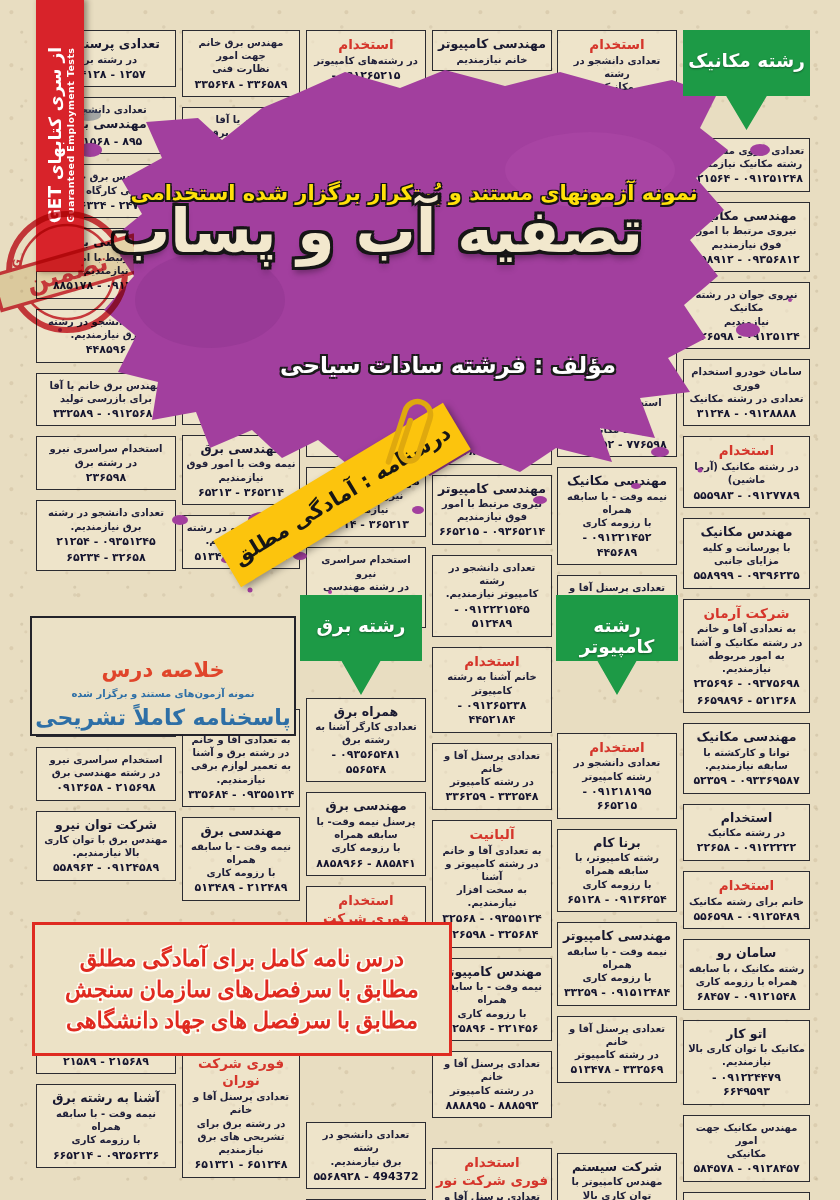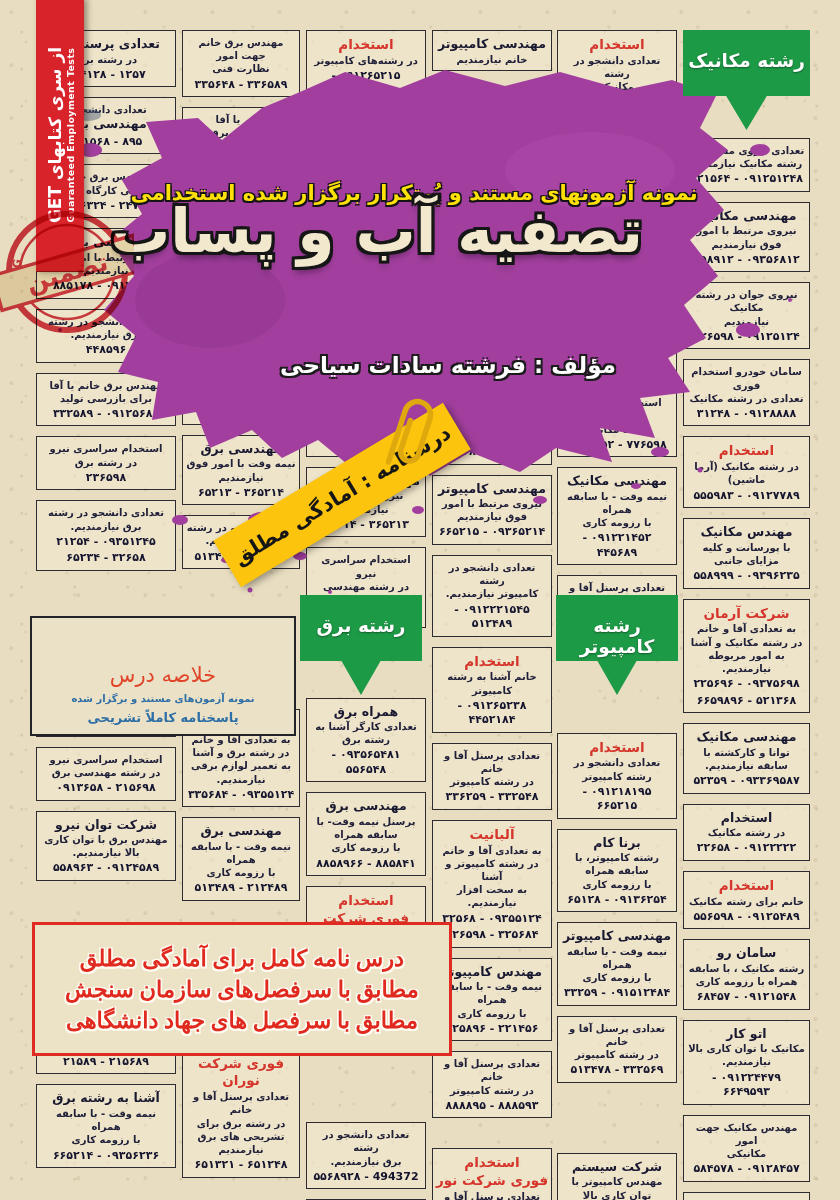--- a/index.html
+++ b/index.html
@@ -52,23 +52,23 @@
   .stamp{position:absolute;z-index:6;left:0px;top:205px;mix-blend-mode:multiply;}
   
   .note-banner{position:absolute;z-index:5;left:208px;top:468px;width:268px;height:54px;
      background:#fcc40d;transform:rotate(-31deg);display:flex;align-items:center;justify-content:center;
      font-size:21px;font-weight:bold;color:#161616;box-shadow:2px 4px 7px rgba(0,0,0,.35);}
   .paperclip{position:absolute;z-index:6;left:378px;top:390px;transform:rotate(18deg);}
   
   .summary-box{position:absolute;z-index:3;left:30px;top:616px;width:266px;height:120px;
      box-sizing:border-box;border:2.5px solid #23232a;background:#ebe1c6;
      display:flex;flex-direction:column;align-items:center;justify-content:center;gap:6px;text-align:center;}
-  .sum1{color:#e0452a;font-size:21px;font-weight:normal;margin-top:36px;}
+  .sum1{color:#e0452a;font-size:21px;font-weight:bold;margin-top:36px;}
   .sum2{color:#2e6fa6;font-size:10px;font-weight:bold;}
-  .sum3{color:#2e6fa6;font-size:13px;font-weight:bold;}
+  .sum3{color:#2e6fa6;font-size:22px;font-weight:bold;}
   
   .promo-box{position:absolute;z-index:3;left:32px;top:922px;width:420px;height:134px;
      box-sizing:border-box;border:3px solid #df2b21;background:#ece2c6;
      display:flex;flex-direction:column;align-items:center;justify-content:center;gap:4px;text-align:center;font-family:Liberation Serif, serif;}
   .promo-box div{color:#e02a20;font-size:22.5px;font-weight:bold;
      text-shadow:-1.5px -1.5px 0 #fffdf4,1.5px -1.5px 0 #fffdf4,-1.5px 1.5px 0 #fffdf4,1.5px 1.5px 0 #fffdf4;}
 </style>
 </head>
 <body>
 

